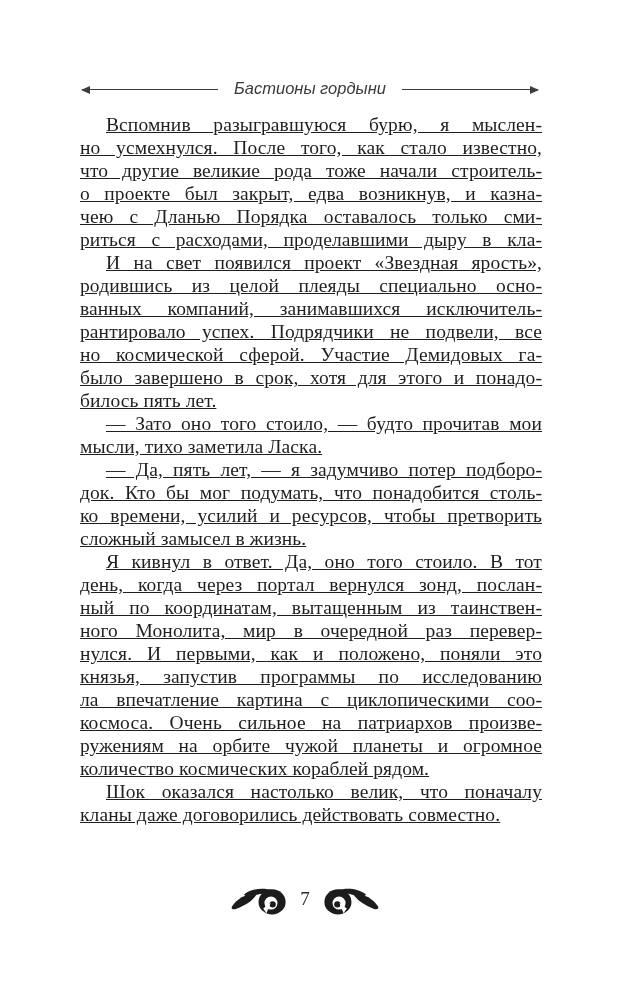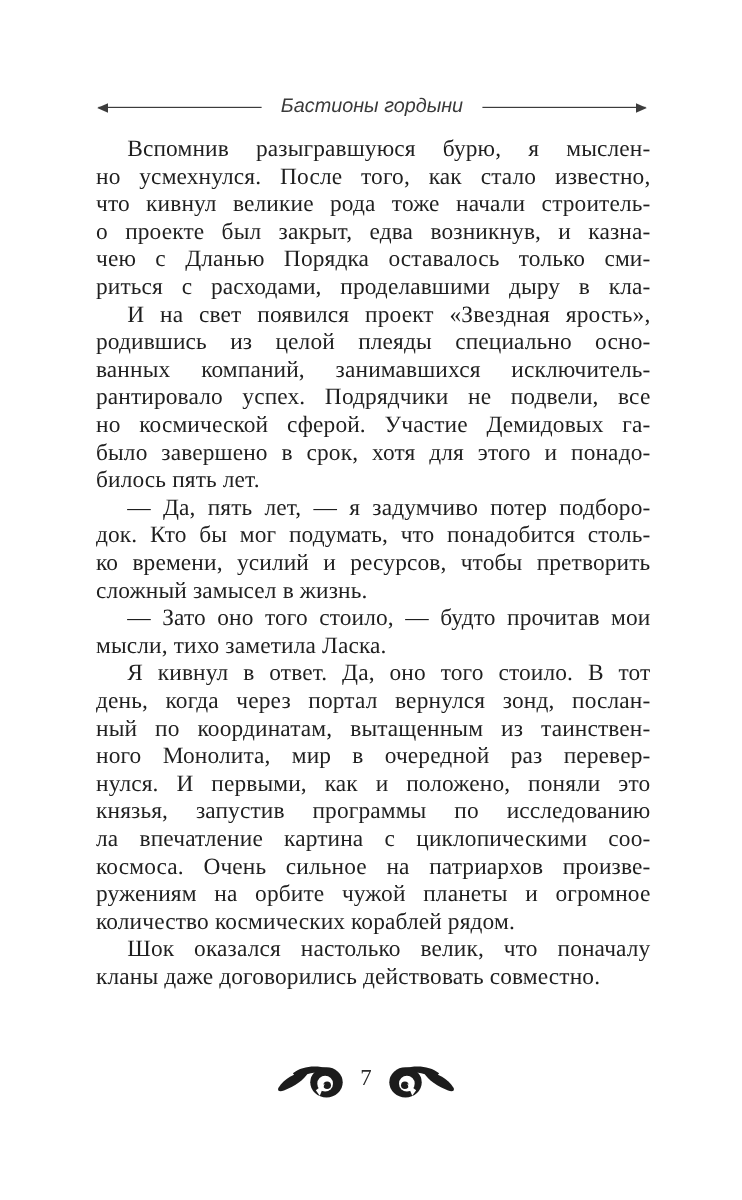--- a/index.html
+++ b/index.html
@@ -66,20 +66,21 @@
   .line {
     height: 23px;
     line-height: 23px;
     font-size: 19.5px;
     text-align: justify;
     text-align-last: justify;
     -moz-text-align-last: justify;
     white-space: nowrap;
     overflow: visible;
     letter-spacing: 0.1px;
+    text-decoration: underline;
   }
   .line.first { text-indent: 26px; }
   .line.last {
     text-align-last: left;
     -moz-text-align-last: left;
   }
   
   .page-footer {
     position: absolute;
     top: 884px; left: 0; right: 8px;
@@ -104,43 +105,43 @@
   <div class="running-head">
     <div class="rule rule-left"></div>
     <span class="title">Бастионы гордыни</span>
     <div class="rule rule-right"></div>
   </div>
 
   <div class="page-body">
       <div class="para">
         <div class="line first">Вспомнив разыгравшуюся бурю, я мыслен-</div>
         <div class="line">но усмехнулся. После того, как стало известно,</div>
-        <div class="line">что кивнул великие рода тоже начали строитель-</div>
+        <div class="line">что другие великие рода тоже начали строитель-</div>
         <div class="line">о проекте был закрыт, едва возникнув, и казна-</div>
         <div class="line">чею с Дланью Порядка оставалось только сми-</div>
         <div class="line">риться с расходами, проделавшими дыру в кла-</div>
       </div>
       <div class="para">
         <div class="line first">И на свет появился проект «Звездная ярость»,</div>
         <div class="line">родившись из целой плеяды специально осно-</div>
         <div class="line">ванных компаний, занимавшихся исключитель-</div>
         <div class="line">рантировало успех. Подрядчики не подвели, все</div>
         <div class="line">но космической сферой. Участие Демидовых га-</div>
         <div class="line">было завершено в срок, хотя для этого и понадо-</div>
         <div class="line last">билось пять лет.</div>
       </div>
       <div class="para">
+        <div class="line first">— Зато оно того стоило, — будто прочитав мои</div>
+        <div class="line last">мысли, тихо заметила Ласка.</div>
+      </div>
+      <div class="para">
         <div class="line first">— Да, пять лет, — я задумчиво потер подборо-</div>
         <div class="line">док. Кто бы мог подумать, что понадобится столь-</div>
         <div class="line">ко времени, усилий и ресурсов, чтобы претворить</div>
         <div class="line last">сложный замысел в жизнь.</div>
-      </div>
-      <div class="para">
-        <div class="line first">— Зато оно того стоило, — будто прочитав мои</div>
-        <div class="line last">мысли, тихо заметила Ласка.</div>
       </div>
       <div class="para">
         <div class="line first">Я кивнул в ответ. Да, оно того стоило. В тот</div>
         <div class="line">день, когда через портал вернулся зонд, послан-</div>
         <div class="line">ный по координатам, вытащенным из таинствен-</div>
         <div class="line">ного Монолита, мир в очередной раз перевер-</div>
         <div class="line">нулся. И первыми, как и положено, поняли это</div>
         <div class="line">князья, запустив программы по исследованию</div>
         <div class="line">ла впечатление картина с циклопическими соо-</div>
         <div class="line">космоса. Очень сильное на патриархов произве-</div>

